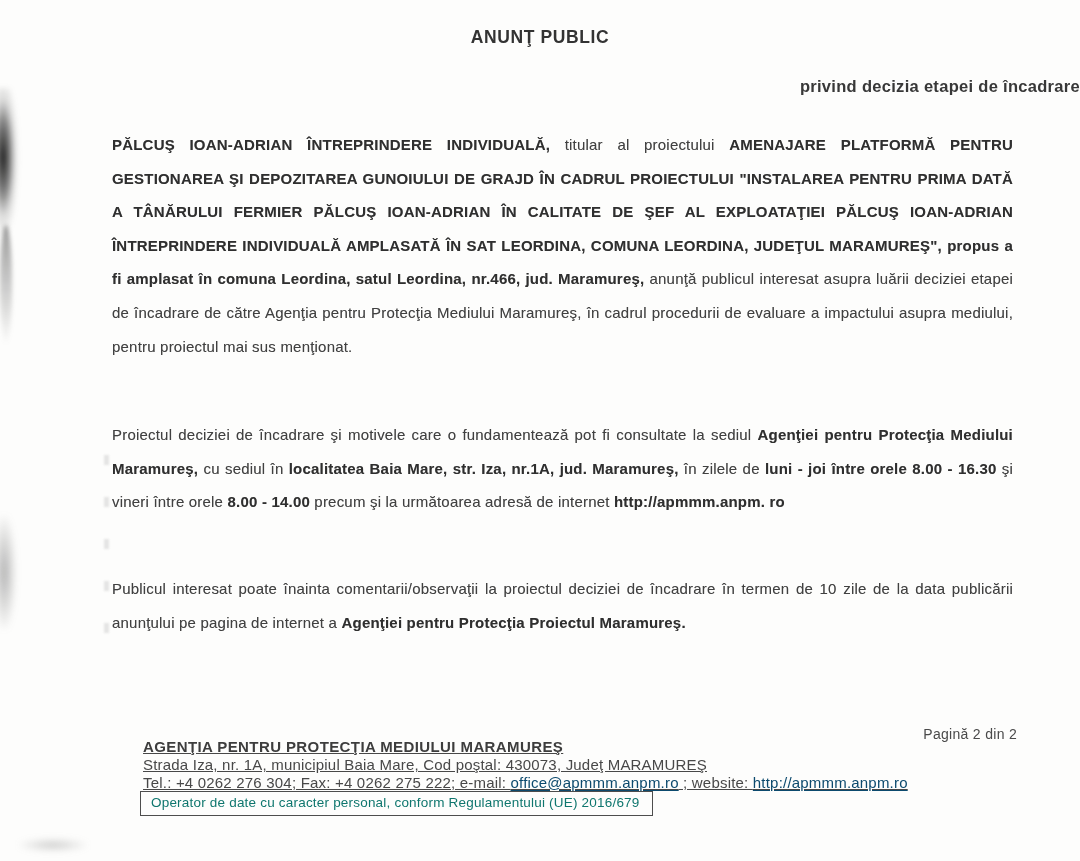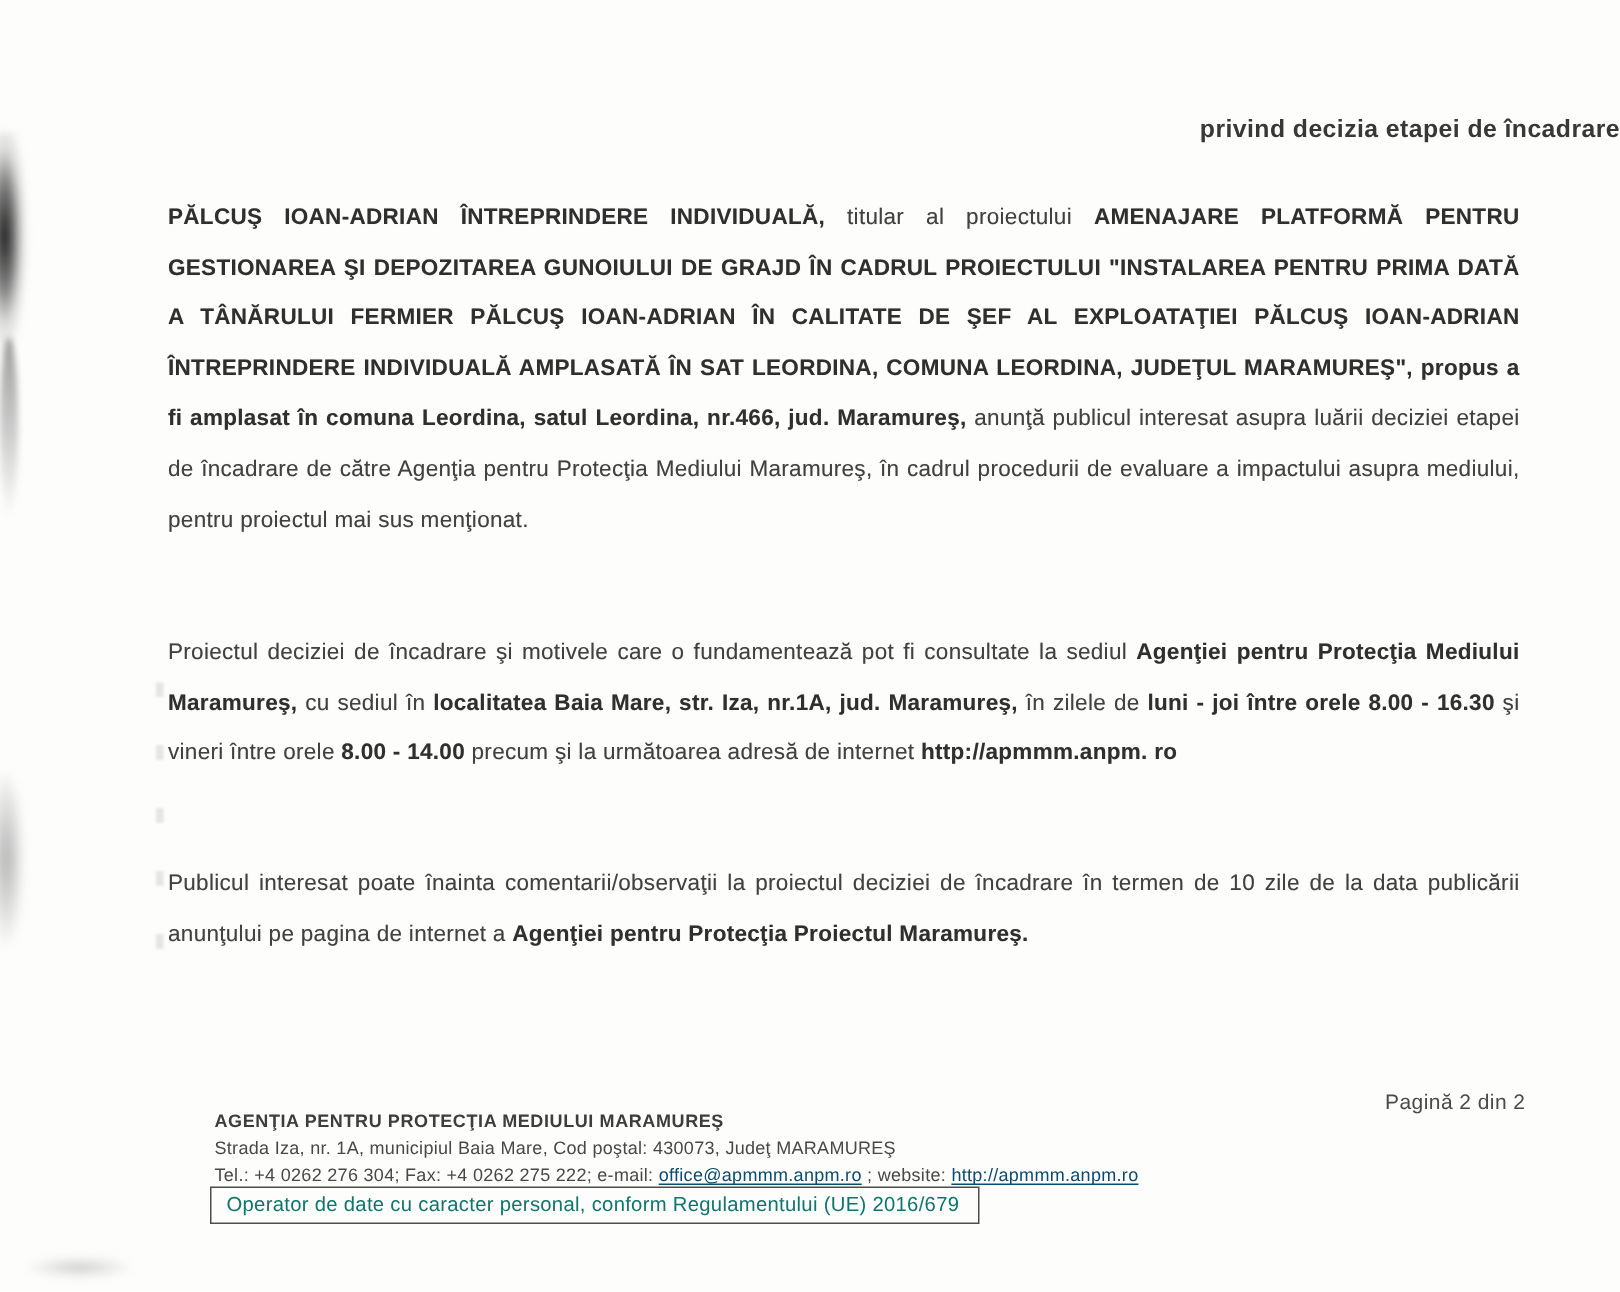--- a/index.html
+++ b/index.html
@@ -92,24 +92,25 @@
   .page-num {
     position: absolute;
     top: 726px; right: 63px;
     font-size: 14px;
     color: #4a4a4a;
     letter-spacing: 0.3px;
   }
   .footer {
     position: absolute;
     left: 143px; top: 738px;
-    font-size: 12px;
+    font-size: 15px;
     line-height: 18px;
     color: #484848;
     letter-spacing: 0.2px;
+    text-decoration: underline;
   }
   .footer .agency {
     font-weight: 600;
     letter-spacing: 0.4px;
     color: #3d3d3d;
   }
   .footer .link {
     text-decoration: underline;
     text-underline-offset: 2px;
     color: #0c4a6e;
@@ -129,20 +130,21 @@
 <body>
 
 <div class="page">
 
   <div class="artifact smudge-main"></div>
   <div class="artifact smudge-tail"></div>
   <div class="artifact smudge-lower"></div>
   <div class="artifact smudge-dashes"></div>
   <div class="artifact smudge-bottom"></div>
 
+  <h1 class="title">ANUNŢ PUBLIC</h1>
   <h2 class="subtitle">privind decizia etapei de încadrare</h2>
 
   <p class="para p1"><span class="b">PĂLCUŞ IOAN-ADRIAN ÎNTREPRINDERE INDIVIDUALĂ,</span><span> titular al proiectului </span><span class="b">AMENAJARE PLATFORMĂ PENTRU GESTIONAREA ŞI DEPOZITAREA GUNOIULUI DE GRAJD ÎN CADRUL PROIECTULUI "INSTALAREA PENTRU PRIMA DATĂ A TÂNĂRULUI FERMIER PĂLCUŞ IOAN-ADRIAN ÎN CALITATE DE ŞEF AL EXPLOATAŢIEI PĂLCUŞ IOAN-ADRIAN ÎNTREPRINDERE INDIVIDUALĂ AMPLASATĂ ÎN SAT LEORDINA, COMUNA LEORDINA, JUDEŢUL MARAMUREŞ",</span><span class="b"> propus a fi amplasat în comuna Leordina, satul Leordina, nr.466, jud. Maramureş,</span><span> anunţă publicul interesat asupra luării deciziei etapei de încadrare de către Agenţia pentru Protecţia Mediului Maramureş, în cadrul procedurii de evaluare a impactului asupra mediului, pentru proiectul mai sus menţionat.</span></p>
 
   <p class="para p2"><span>Proiectul deciziei de încadrare şi motivele care o fundamentează pot fi consultate la sediul </span><span class="b">Agenţiei pentru Protecţia Mediului Maramureş,</span><span> cu sediul în </span><span class="b">localitatea Baia Mare, str. Iza, nr.1A, jud. Maramureş,</span><span> în zilele de </span><span class="b">luni - joi între orele 8.00 - 16.30</span><span> şi vineri între orele </span><span class="b">8.00 - 14.00</span><span> precum şi la următoarea adresă de internet </span><span class="b u">http://apmmm.anpm. ro</span></p>
 
   <p class="para p3"><span>Publicul interesat poate înainta comentarii/observaţii la proiectul deciziei de încadrare în termen de 10 zile de la data publicării anunţului pe pagina de internet a </span><span class="b">Agenţiei pentru Protecţia Proiectul Maramureş.</span></p>
 
   <div class="page-num">Pagină 2 din 2</div>
 

